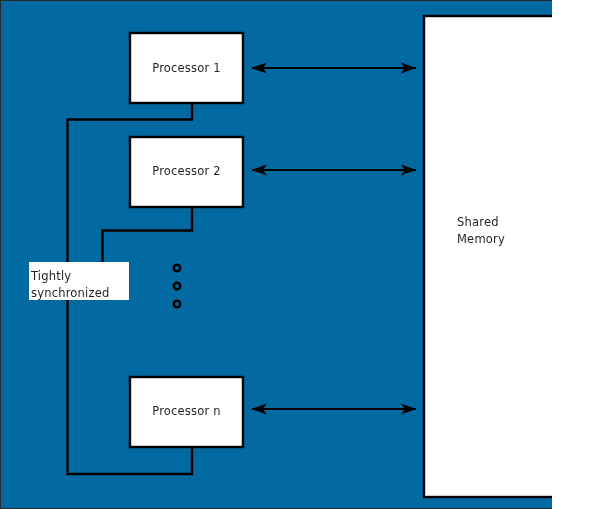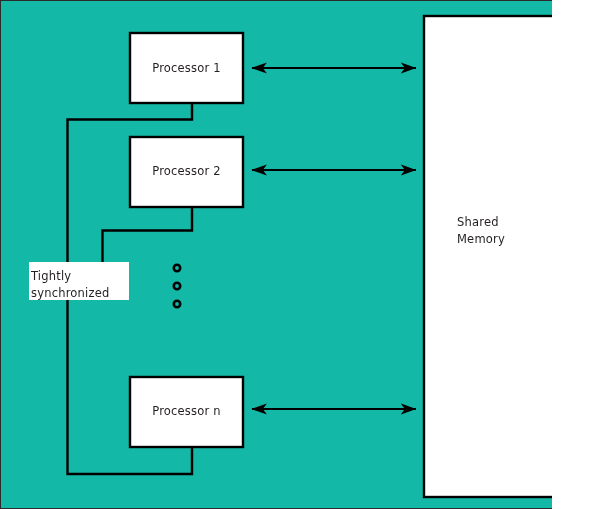--- a/index.html
+++ b/index.html
@@ -7,21 +7,21 @@
     padding: 0;
     background: #ffffff;
   }
   body {
     font-family: "DejaVu Sans", "Liberation Sans", sans-serif;
   }
   #canvas {
     position: relative;
     width: 552px;
     height: 509px;
-    background: #14b8a6;
+    background: #0369a1;
     box-sizing: border-box;
     overflow: hidden;
   }
   #diagram-svg {
     position: absolute;
     top: 0;
     left: 0;
     width: 600px;
     height: 509px;
     display: block;

